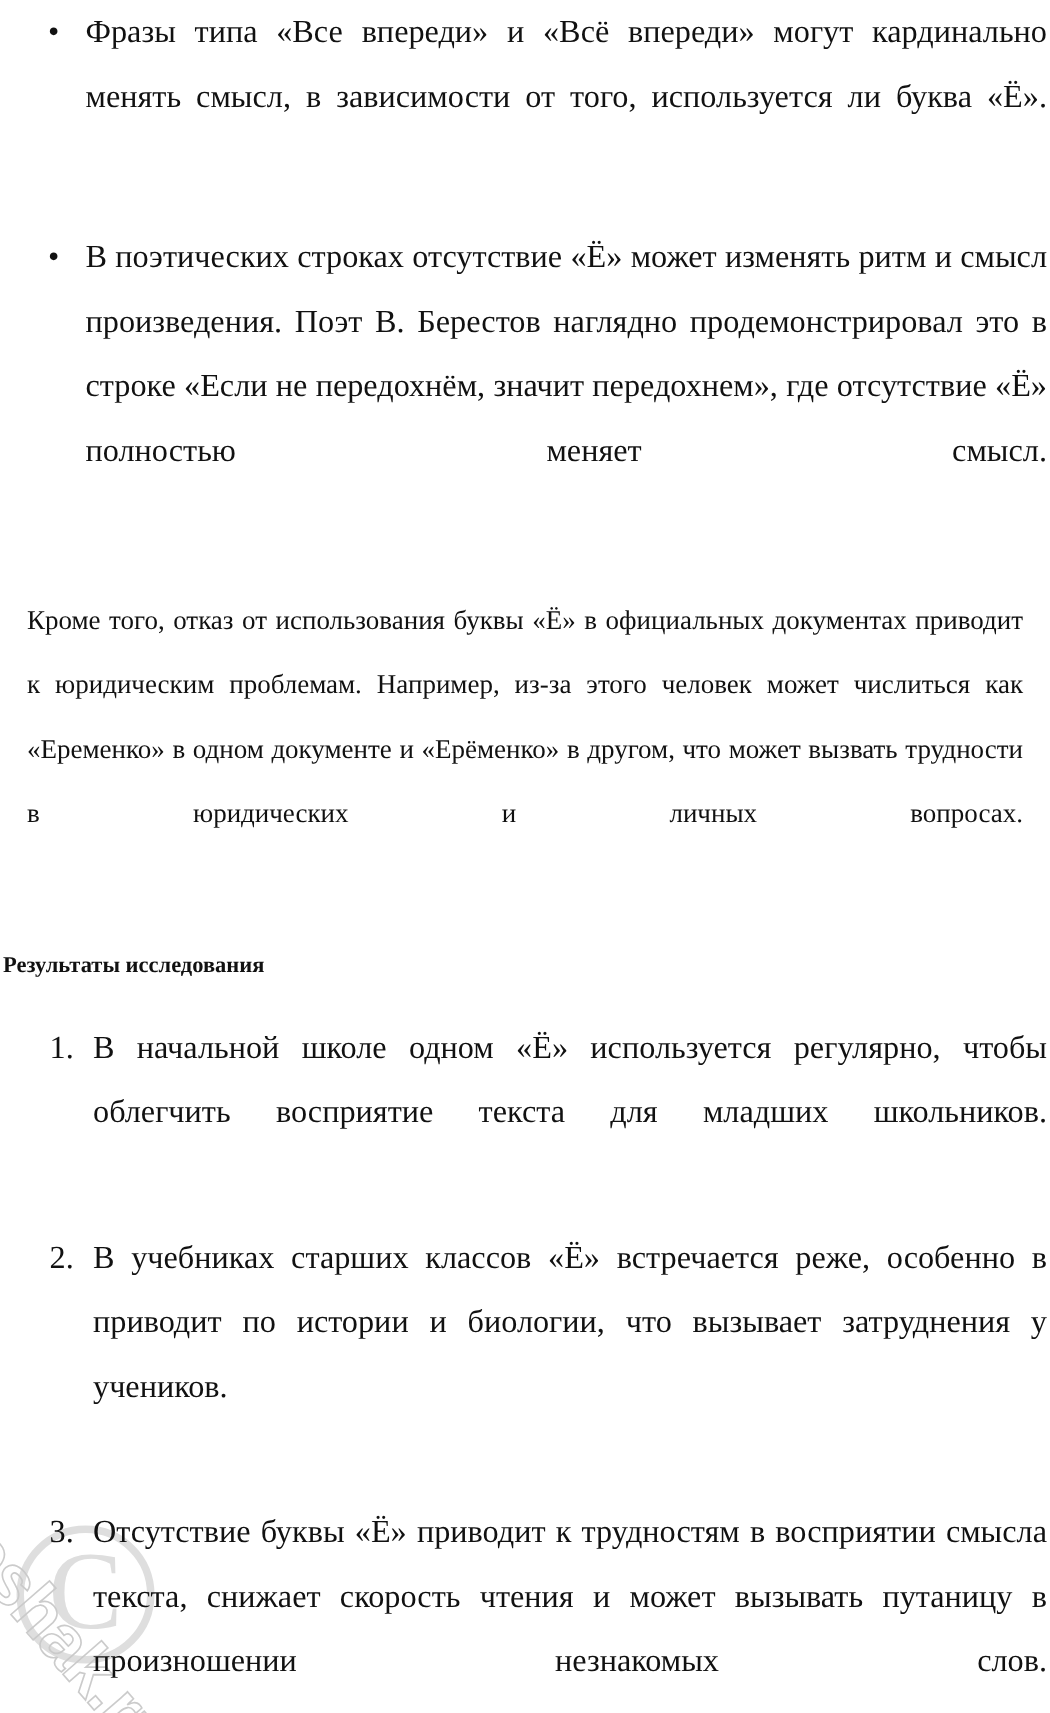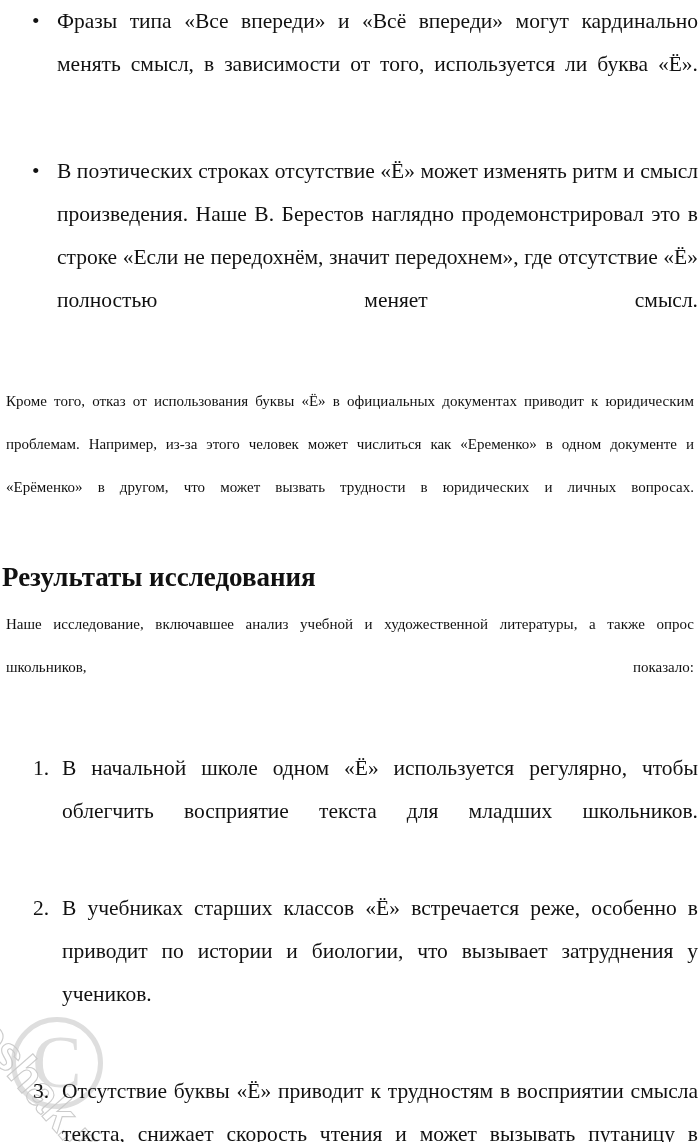--- a/index.html
+++ b/index.html
@@ -73,30 +73,30 @@
     transform: translate(-50%, -52%);
     font-family: "Liberation Serif", "DejaVu Serif", serif;
     font-size: 74px;
     font-weight: 400;
     color: #dedede;
     line-height: 1;
   }
 
   
   .para {
-    font-size: 15px;
+    font-size: 18px;
     line-height: 43px;
     text-align: justify;
     text-justify: inter-word;
-    margin: 4px;
+    margin: 16px;
     hyphens: none;
   }
 
   .heading {
-    font-size: 27px;
+    font-size: 15px;
     line-height: 43px;
     font-weight: 700;
     margin: 0;
     text-align: left;
   }
 
   ul.bullets, ol.numbers {
     margin: 0;
     padding: 0;
     list-style: none;
@@ -151,31 +151,30 @@
 <div class="page">
 
   <ul class="bullets">
     <li>
       <span class="marker">•</span>
       <span class="txt">Фразы типа «Все впереди» и «Всё впереди» могут кардинально менять смысл, в зависимости от того, используется ли буква «Ё».</span>
     </li>
     <div class="gap-sm"></div>
     <li>
       <span class="marker">•</span>
-      <span class="txt">В поэтических строках отсутствие «Ё» может изменять ритм и смысл произведения. Наше В. Берестов наглядно продемонстрировал это в строке «Если не передохнём, значит передохнем», где отсутствие «Ё» полностью меняет смысл.</span>
+      <span class="txt">В поэтических строках отсутствие «Ё» может изменять ритм и смысл произведения. Поэт В. Берестов наглядно продемонстрировал это в строке «Если не передохнём, значит передохнем», где отсутствие «Ё» полностью меняет смысл.</span>
     </li>
   </ul>
 
   <div class="gap-xs"></div>
 
   <p class="para">Кроме того, отказ от использования буквы «Ё» в официальных документах приводит к юридическим проблемам. Например, из-за этого человек может числиться как «Еременко» в одном документе и «Ерёменко» в другом, что может вызвать трудности в юридических и личных вопросах.</p>
 
   <h2 class="heading">Результаты исследования</h2>
 
-  <p class="para">Наше исследование, включавшее анализ учебной и художественной литературы, а также опрос школьников, показало:</p>
 
   <div class="gap-xs"></div>
 
   <ol class="numbers">
     <li>
       <span class="marker">1.</span>
       <span class="txt">В начальной школе одном «Ё» используется регулярно, чтобы облегчить восприятие текста для младших школьников.</span>
     </li>
     <div class="gap-xs"></div>
     <li>

